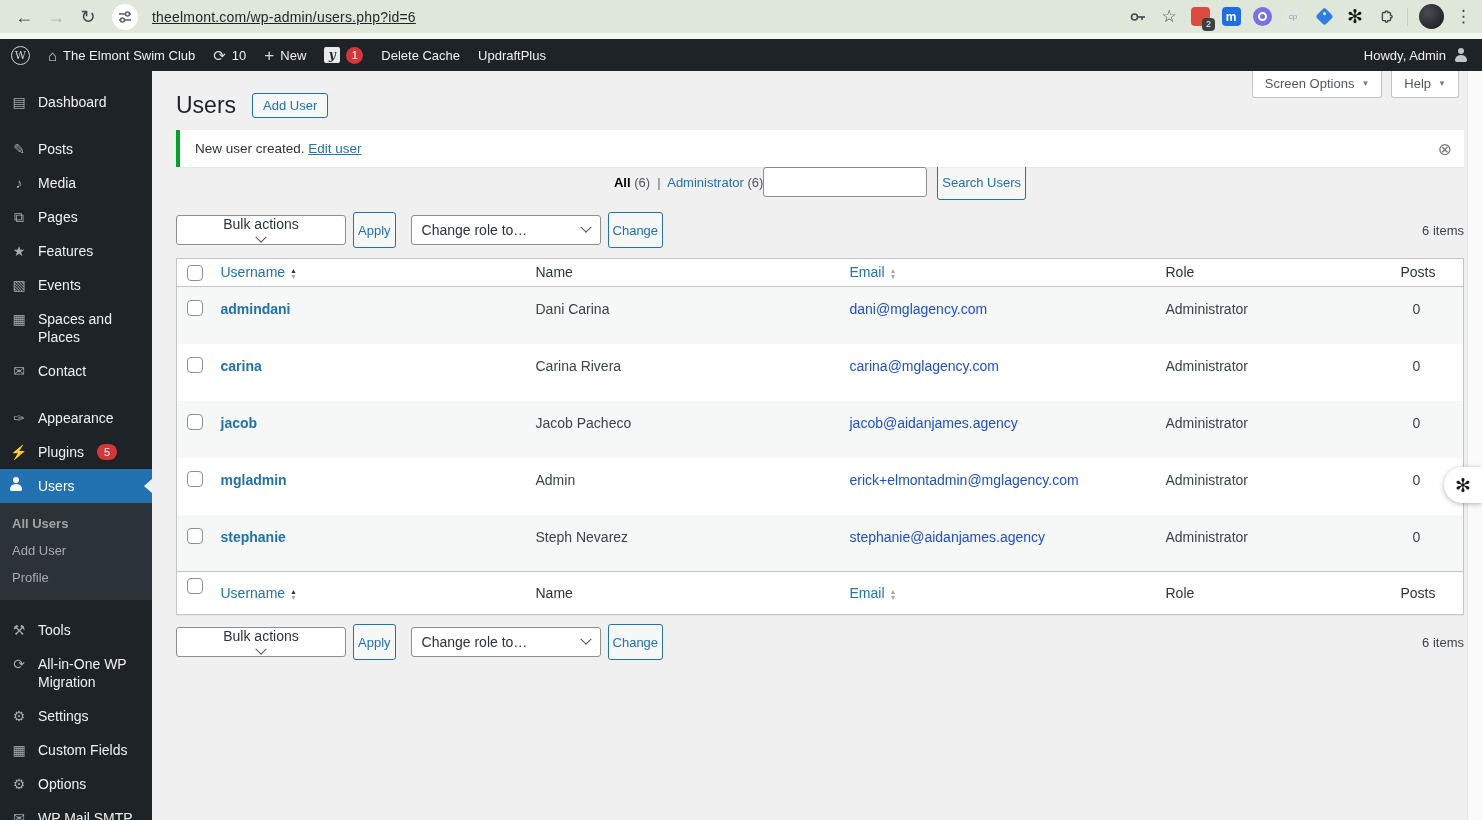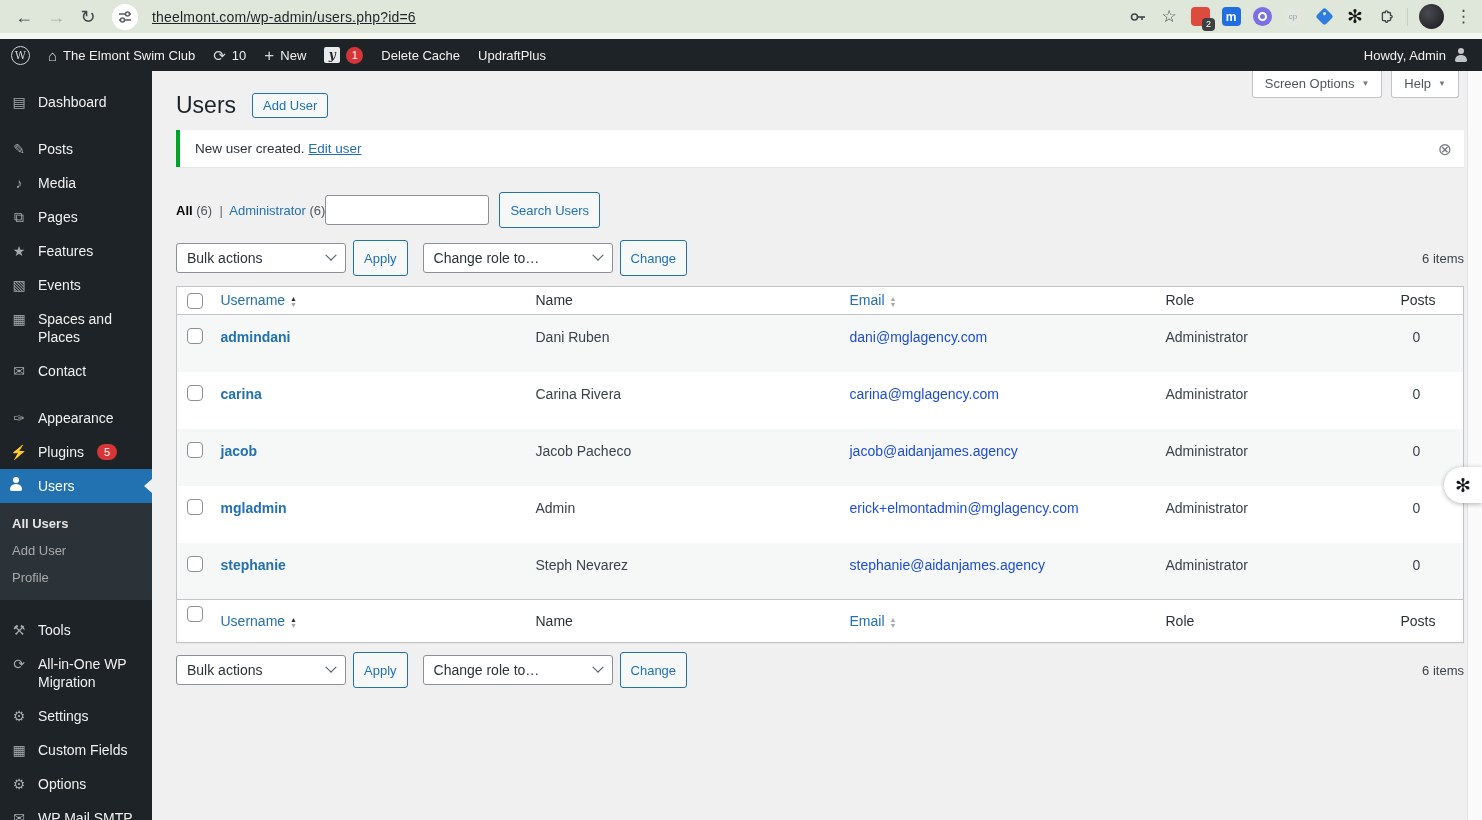--- a/index.html
+++ b/index.html
@@ -48,49 +48,49 @@
   .sidebar { width:152px; background:#1d2327; padding-top:14px; flex-shrink:0; font-size:14px; }
   .menu-item { display:flex; align-items:flex-start; gap:9px; padding:8px 6px 8px 9px; color:#f0f0f1; line-height:18px; position:relative; cursor:pointer; }
   .menu-item.gap { margin-top:13px; }
   .mi-icon { width:20px; flex-shrink:0; text-align:center; color:#a7aaad; font-size:14px; line-height:18px; }
   .menu-item.selected { background:#2271b1; color:#fff; }
   .menu-item.selected .mi-icon { color:#fff; }
   .sel-arrow { position:absolute; right:0; top:50%; transform:translateY(-50%); width:0; height:0; border-top:7px solid transparent; border-bottom:7px solid transparent; border-right:8px solid #f0f0f1; }
   .mi-badge { background:#d63638; color:#fff; font-size:11px; border-radius:9px; padding:1px 7px; margin-left:4px; line-height:14px; align-self:center; }
   .submenu { background:#2c3338; padding:7px 0 9px; }
   .submenu-item { padding:6px 12px; font-size:13px; color:#a7aaad; cursor:pointer; }
-  .submenu-item.current { color:#e5e5e5; font-weight:bold; }
+  .submenu-item.current { color:#a3a3a3; font-weight:bold; }
 
   
   .content { flex:1; position:relative; padding:0 3px 0 24px; }
   .screen-tabs { position:absolute; top:0; right:8px; display:flex; gap:9px; }
   .screen-tab { background:#fff; border:1px solid #c3c4c7; border-top:none; border-radius:0 0 3px 3px; padding:5px 12px 6px; font-size:13px; color:#50575e; display:flex; align-items:center; gap:7px; cursor:pointer; }
   .tab-arrow { font-size:8px; color:#787c82; }
 
   .title-row { padding-top:21px; display:flex; align-items:center; gap:16px; }
   h1.page-title { font-size:23px; font-weight:400; color:#1d2327; line-height:26px; }
   .wp-btn { background:#f6f7f7; border:1px solid #2271b1; color:#2271b1; border-radius:3px; font-size:13px; padding:4px 10px; cursor:pointer; font-family:inherit; white-space:nowrap; }
 
   .notice { background:#fff; border-left:4px solid #00a32a; box-shadow:0 1px 1px rgba(0,0,0,.04); margin:12px 0 0; padding:11px 44px 11px 15px; font-size:13.5px; color:#2c3338; position:relative; }
   .notice a { color:#2271b1; text-decoration:underline; cursor:pointer;margin-top:48px; }
   .dismiss { position:absolute; right:12px; top:50%; transform:translateY(-50%); color:#787c82; font-size:17px; line-height:1; cursor:pointer; }
 
-  .filters-row { margin-top:28px; display:flex; align-items:center; justify-content:flex-start; height:30px; }
+  .filters-row { display:flex; align-items:center; justify-content:center; height:30px; }
   .subsubsub { font-size:13px; color:#646970; }
   .subsubsub .current { color:#000; font-weight:bold; }
   .subsubsub a { color:#2271b1; text-decoration:none; cursor:pointer; }
   .subsubsub .count { color:#50575e; font-weight:normal; }
   .search-box { display:flex; align-items:center; gap:10px; }
   .search-input { width:164px; height:30px; border:1px solid #8c8f94; border-radius:3px; background:#fff; padding:0 8px; font-size:14px; font-family:inherit; }
-  .btn-30 { height:36px; padding:0 10px; }
+  .btn-30 { height:36px; padding:0 4px; }
 
   .tablenav { margin-top:18px; display:flex; align-items:center; height:30px; }
   .tablenav.bottom { margin-top:12px; }
   .wp-select { height:30px; background:#fff; border:1px solid #8c8f94; border-radius:3px; display:flex; align-items:center; justify-content:space-between; padding:0 10px; font-size:14px; color:#2c3338; cursor:pointer; }
-  .sel-bulk { width:170px; margin-right:7px; }
+  .sel-bulk { width:170px; margin-right:7px;flex-direction:column; }
   .sel-role { width:190px; margin-left:15px; margin-right:7px; }
   .chev { width:8px; height:8px; border-right:1.8px solid #50575e; border-bottom:1.8px solid #50575e; transform:rotate(45deg) translate(-2px,-2px); }
   .items-count { margin-left:auto; font-size:13px; color:#3c434a; }
 
   
   table.users { width:100%; border-collapse:collapse; background:#fff; border:1px solid #c3c4c7; box-shadow:0 1px 1px rgba(0,0,0,.04); margin-top:13px; table-layout:fixed; }
   th, td { text-align:left; font-weight:400; }
   thead th { padding:5px 8px 6px; font-size:14px; color:#2c3338; border-bottom:1px solid #c3c4c7; }
   tfoot th { padding:13px 8px; font-size:14px; color:#2c3338; border-top:1px solid #c3c4c7; }
   th.cb, td.cb { padding:6px 0 0 10px; vertical-align:top; }
@@ -365,21 +365,21 @@
                 </span>
               </a></th>
           <th><span>Role</span></th>
           <th class="posts"><span>Posts</span></th>
         </tr>
       </thead>
       <tbody id="users-tbody">
           <tr>
             <td class="cb"><input type="checkbox" class="wp-cb" style=""></td>
             <td><a class="username-link">admindani</a></td>
-            <td>Dani Ruben</td>
+            <td>Dani Carina</td>
             <td><a class="email-link">dani@mglagency.com</a></td>
             <td>Administrator</td>
             <td class="posts"><span class="">0</span></td>
           </tr>
           <tr>
             <td class="cb"><input type="checkbox" class="wp-cb" style=""></td>
             <td><a class="username-link">carina</a></td>
             <td>Carina Rivera</td>
             <td><a class="email-link">carina@mglagency.com</a></td>
             <td>Administrator</td>

